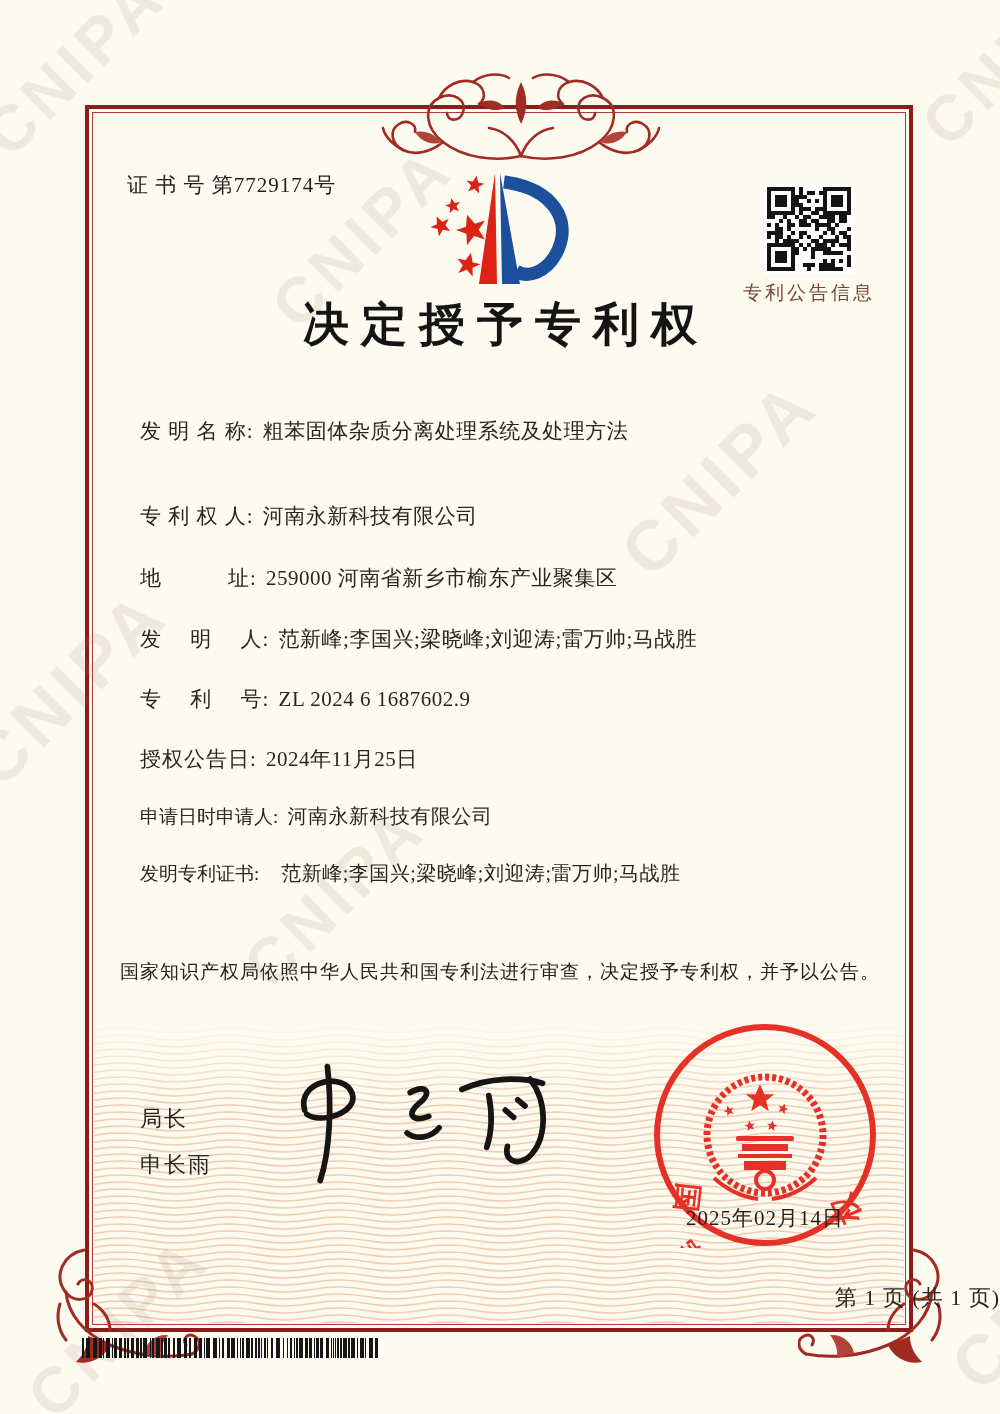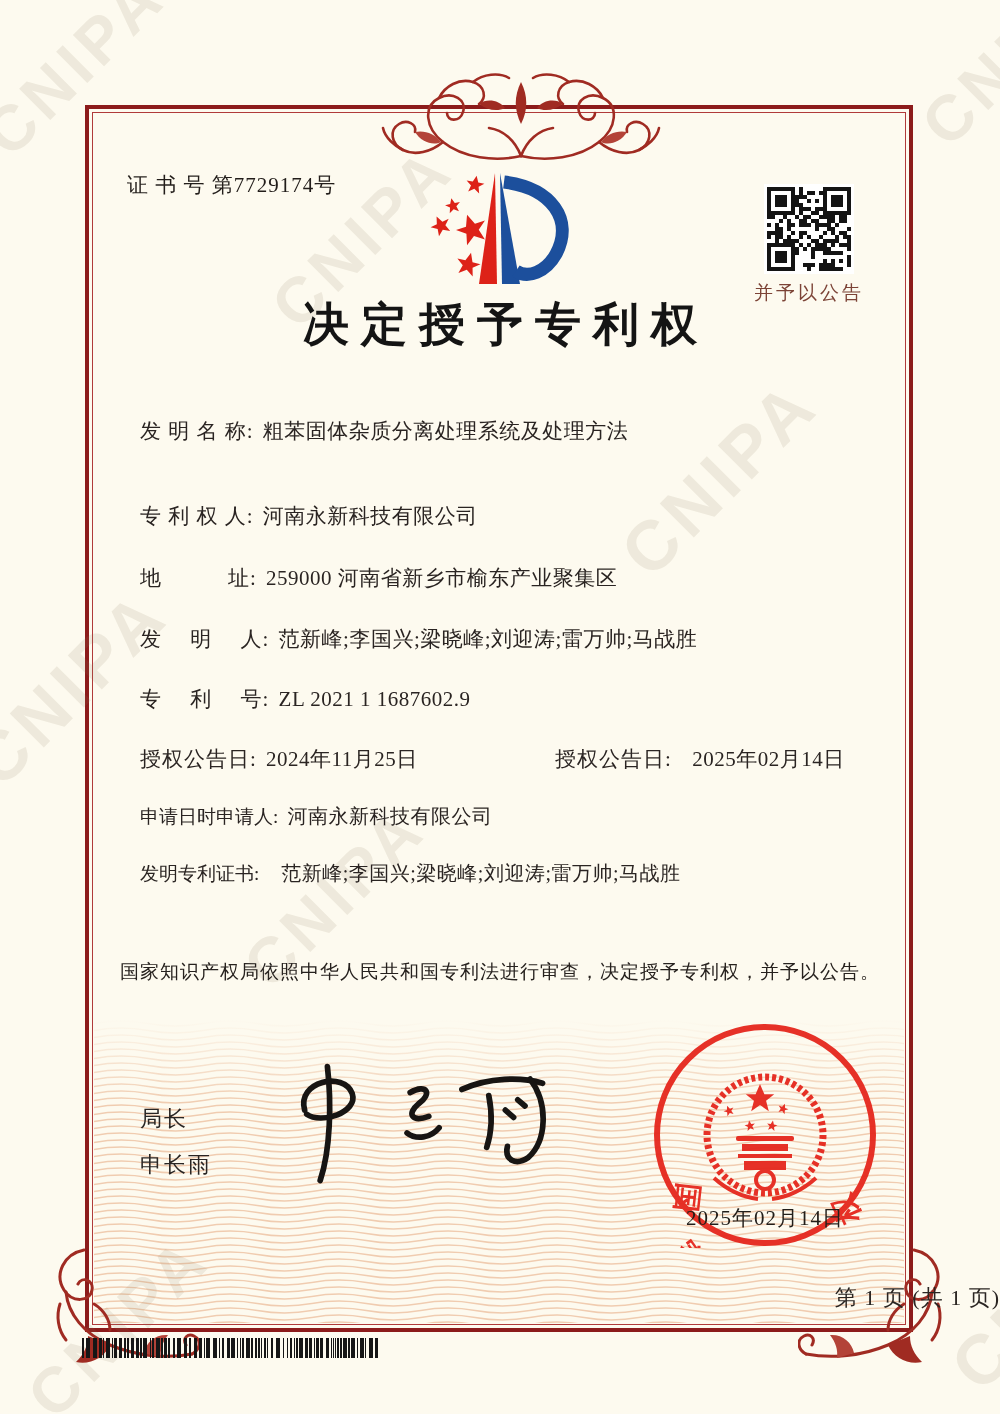--- a/index.html
+++ b/index.html
@@ -319,49 +319,45 @@
       <i style="left: 56px; top: 80px; width: 4px; height: 4px;"></i>
       <i style="left: 60px; top: 80px; width: 4px; height: 4px;"></i>
       <i style="left: 64px; top: 80px; width: 4px; height: 4px;"></i>
       <i style="left: 68px; top: 80px; width: 4px; height: 4px;"></i>
       <i style="left: 72px; top: 80px; width: 4px; height: 4px;"></i>
     </div>
   <div class="qr-finder qr-f1"></div>
   <div class="qr-finder qr-f2"></div>
   <div class="qr-finder qr-f3"></div>
 </div>
-<div class="qr-caption">并予以公告</div>
+<div class="qr-caption">专利公告信息</div>
 
 <div class="row r1">
   <span class="lbl">发 明 名 称:</span>
   <span class="val">粗苯固体杂质分离处理系统及处理方法</span>
 </div>
 <div class="row r2">
   <span class="lbl">专 利 权 人:</span>
   <span class="val">河南永新科技有限公司</span>
 </div>
 <div class="row r3">
   <span class="lbl">地　　　址:</span>
   <span class="val">259000 河南省新乡市榆东产业聚集区</span>
 </div>
 <div class="row r4">
   <span class="lbl">发　 明　 人:</span>
   <span class="val">范新峰;李国兴;梁晓峰;刘迎涛;雷万帅;马战胜</span>
 </div>
 <div class="row r5">
   <span class="lbl">专　 利　 号:</span>
-  <span class="val">ZL 2021 1 1687602.9</span>
+  <span class="val">ZL 2024 6 1687602.9</span>
 </div>
 <div class="row r6">
   <span class="lbl">授权公告日:</span>
   <span class="val">2024年11月25日</span>
-  <span class="pair2">
-    <span class="lbl">授权公告日:</span>
-    <span class="val">2025年02月14日</span>
-  </span>
 </div>
 <div class="row r7 row-long">
   <span class="lbl">申请日时申请人:</span>
   <span class="val">河南永新科技有限公司</span>
 </div>
 <div class="row r8 row-long">
   <span class="lbl">发明专利证书:</span>
   <span class="val">范新峰;李国兴;梁晓峰;刘迎涛;雷万帅;马战胜</span>
 </div>
 

